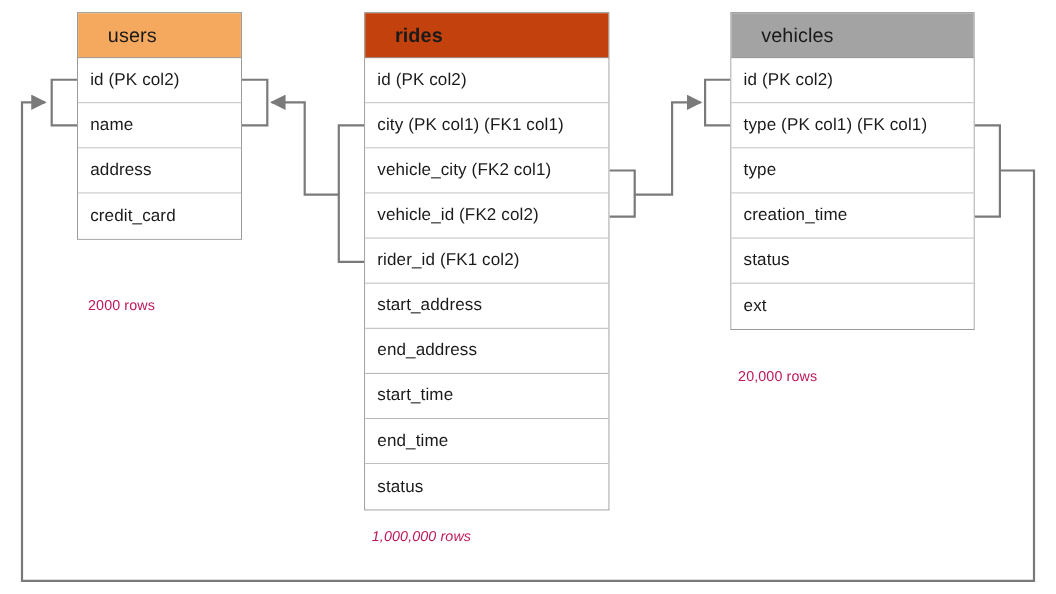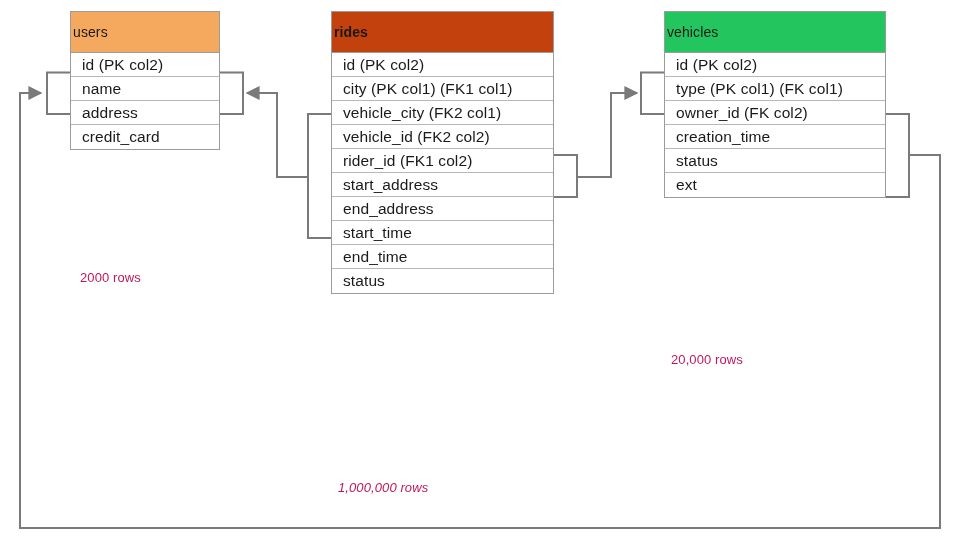--- a/index.html
+++ b/index.html
@@ -19,28 +19,28 @@
     position:absolute;
     box-sizing:border-box;
     border:1px solid #9b9b9b;
     background:#ffffff;
   }
   .table-header{
     box-sizing:border-box;
     height:41px;
     border-bottom:1px solid #9b9b9b;
     display:flex;align-items:center;
-    padding-left:2px;
-    font-size:14px;
+    padding-left:27px;
+    font-size:18px;
     color:#1a1a1a;
     letter-spacing:0.1px;
   }
   .col-row{
     box-sizing:border-box;
-    height:24px;
+    height:41px;
     border-bottom:1px solid #b8b8b8;
     display:flex;align-items:center;
     padding-left:11px;
     font-size:15.5px;
     color:#1a1a1a;
     background:#ffffff;
     letter-spacing:0.1px;
     white-space:nowrap;
   }
   .col-row.last{border-bottom:none;}
@@ -53,21 +53,21 @@
     letter-spacing:0.1px;
   }
 
   
   #tbl-users    {left:70px;  top:11px; width:150px;}
   #tbl-rides    {left:331px; top:11px; width:223px;}
   #tbl-vehicles {left:664px; top:11px; width:222px;}
 
   #rows-users    {left:80px;  top:270px;}
   #rows-rides    {left:338px; top:480px;font-style:italic;}
-  #rows-vehicles {left:671px; top:352px;}
+  #rows-vehicles {left:671px; top:334px;}
 </style>
 </head>
 <body>
 
 <div id="canvas">
 
   <svg class="connectors" viewBox="0 0 960 540" width="960" height="540">
     <defs>
       <marker id="arrow" viewBox="0 0 10 10" refX="9" refY="5" markerWidth="7" markerHeight="7" orient="auto-start-reverse">
         <path d="M 0 0 L 10 5 L 0 10 z" fill="#7a7a7a"></path>
@@ -133,23 +133,23 @@
     <div class="col-row">rider_id (FK1 col2)</div>
     <div class="col-row">start_address</div>
     <div class="col-row">end_address</div>
     <div class="col-row">start_time</div>
     <div class="col-row">end_time</div>
     <div class="col-row last">status</div>
   </div>
   <div class="row-count" id="rows-rides">1,000,000 rows</div>
 
   <div class="table-box" id="tbl-vehicles">
-    <div class="table-header" style="background:#22c55e;">vehicles</div>
+    <div class="table-header" style="background:#a3a3a3;">vehicles</div>
     <div class="col-row">id (PK col2)</div>
     <div class="col-row">type (PK col1) (FK col1)</div>
-    <div class="col-row">owner_id (FK col2)</div>
+    <div class="col-row">type</div>
     <div class="col-row">creation_time</div>
     <div class="col-row">status</div>
     <div class="col-row last">ext</div>
   </div>
   <div class="row-count" id="rows-vehicles">20,000 rows</div>
 
 </div>
 
 </body></html>

